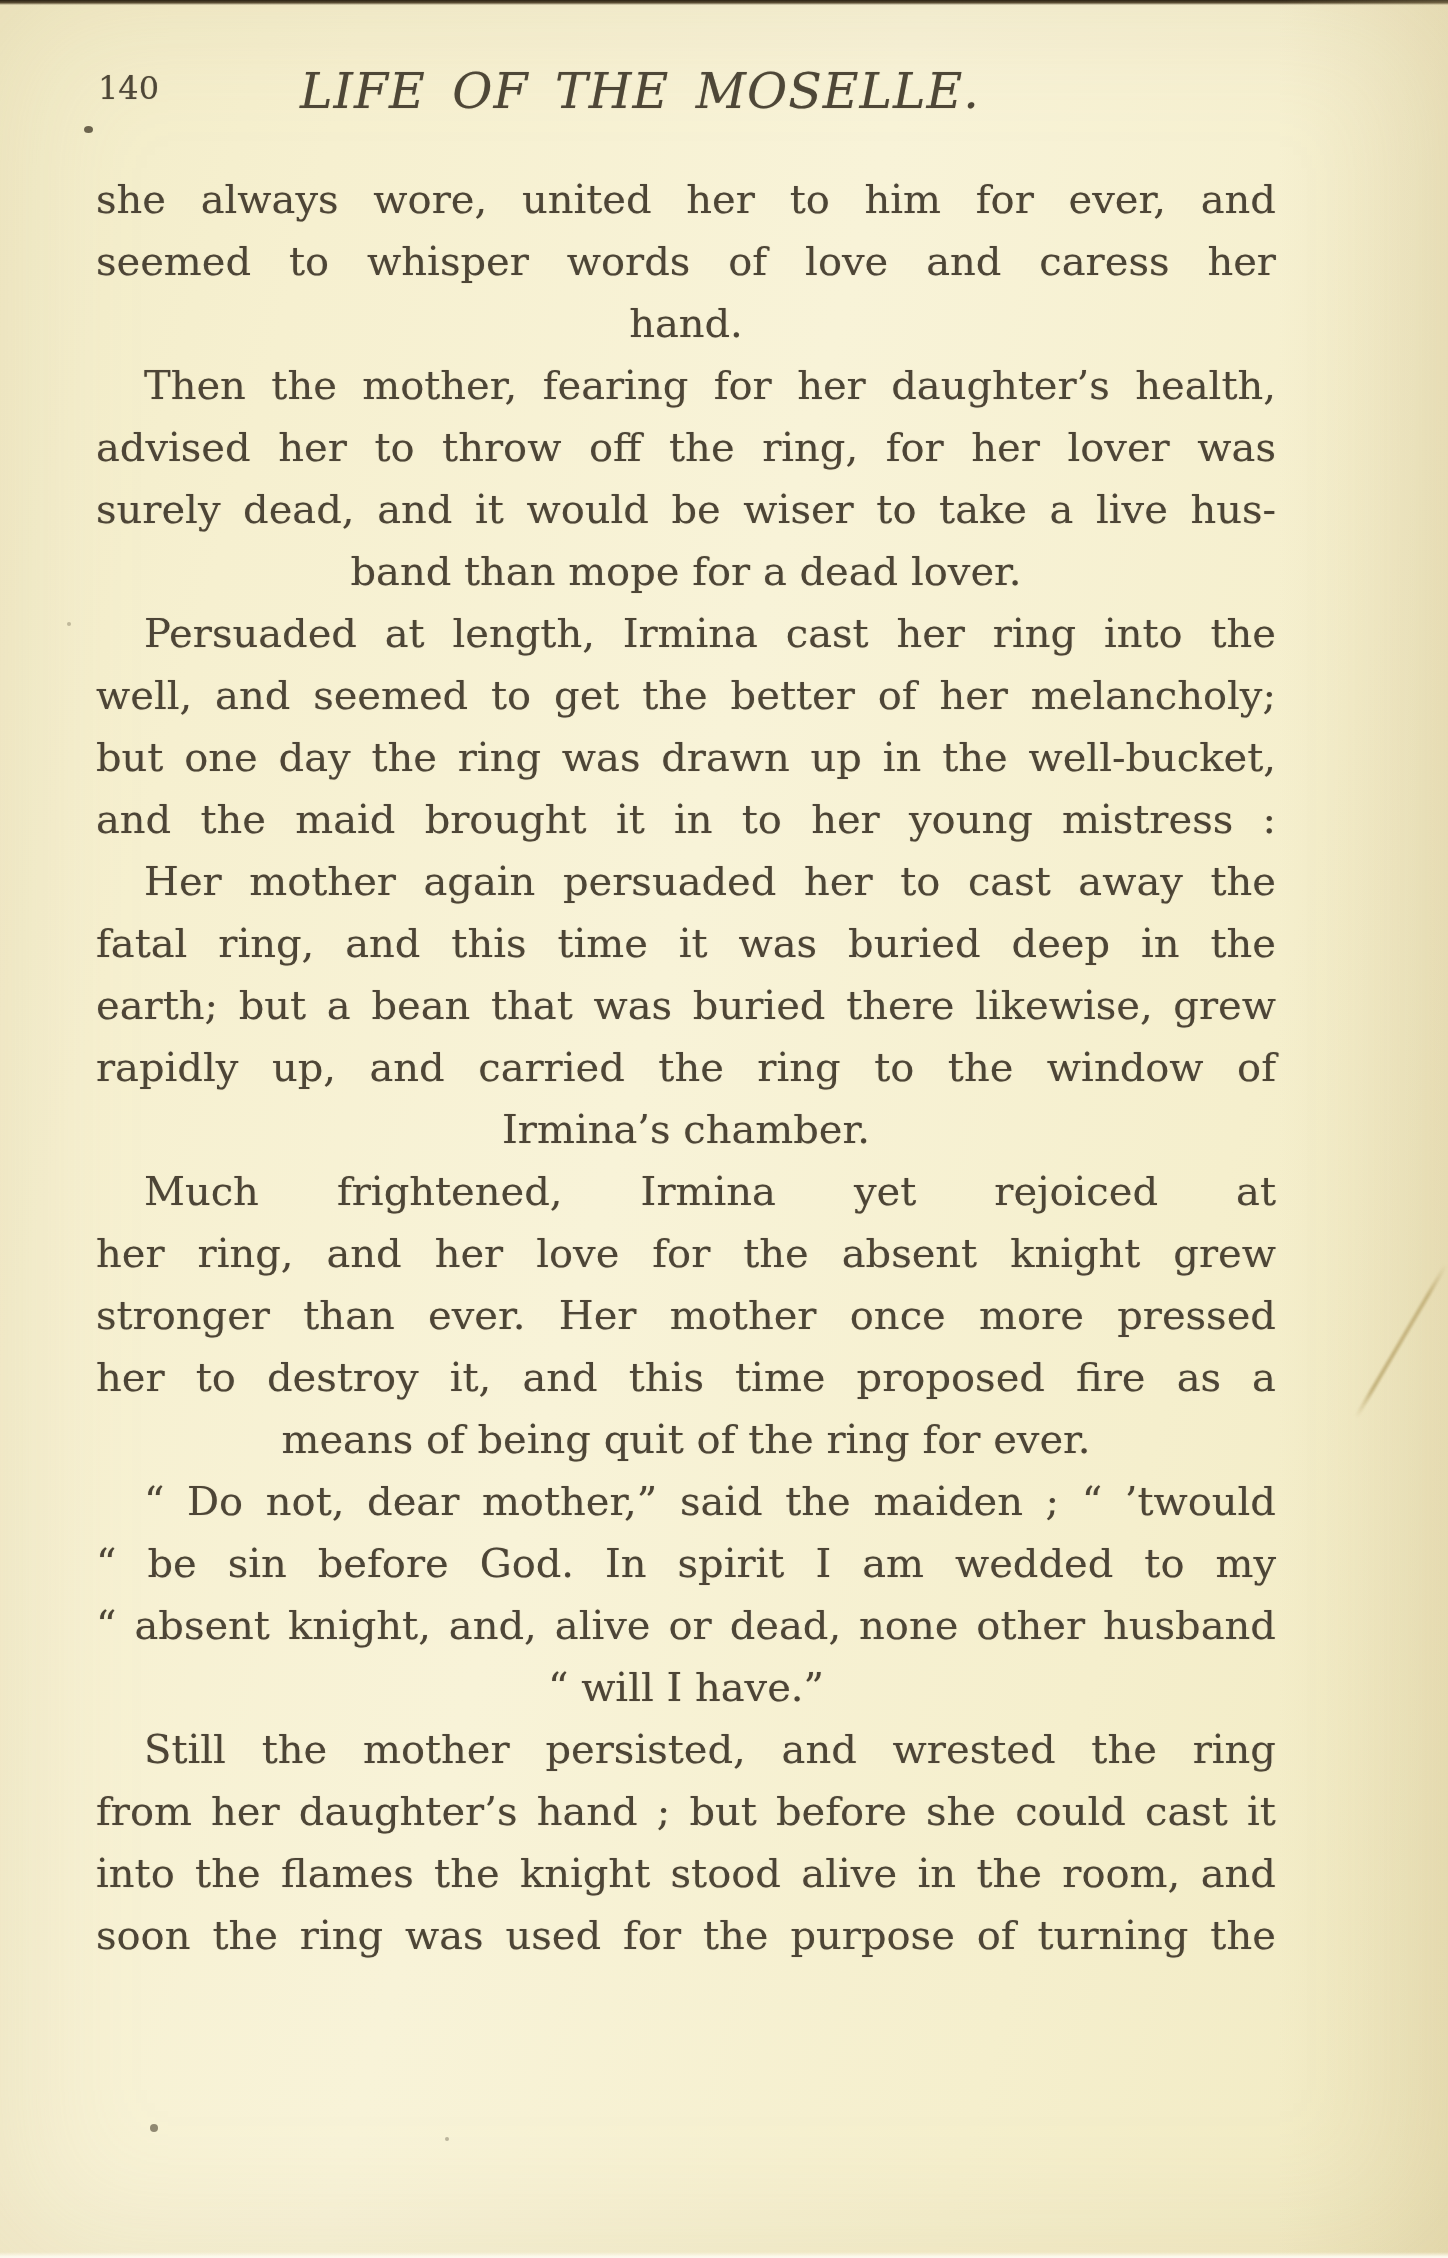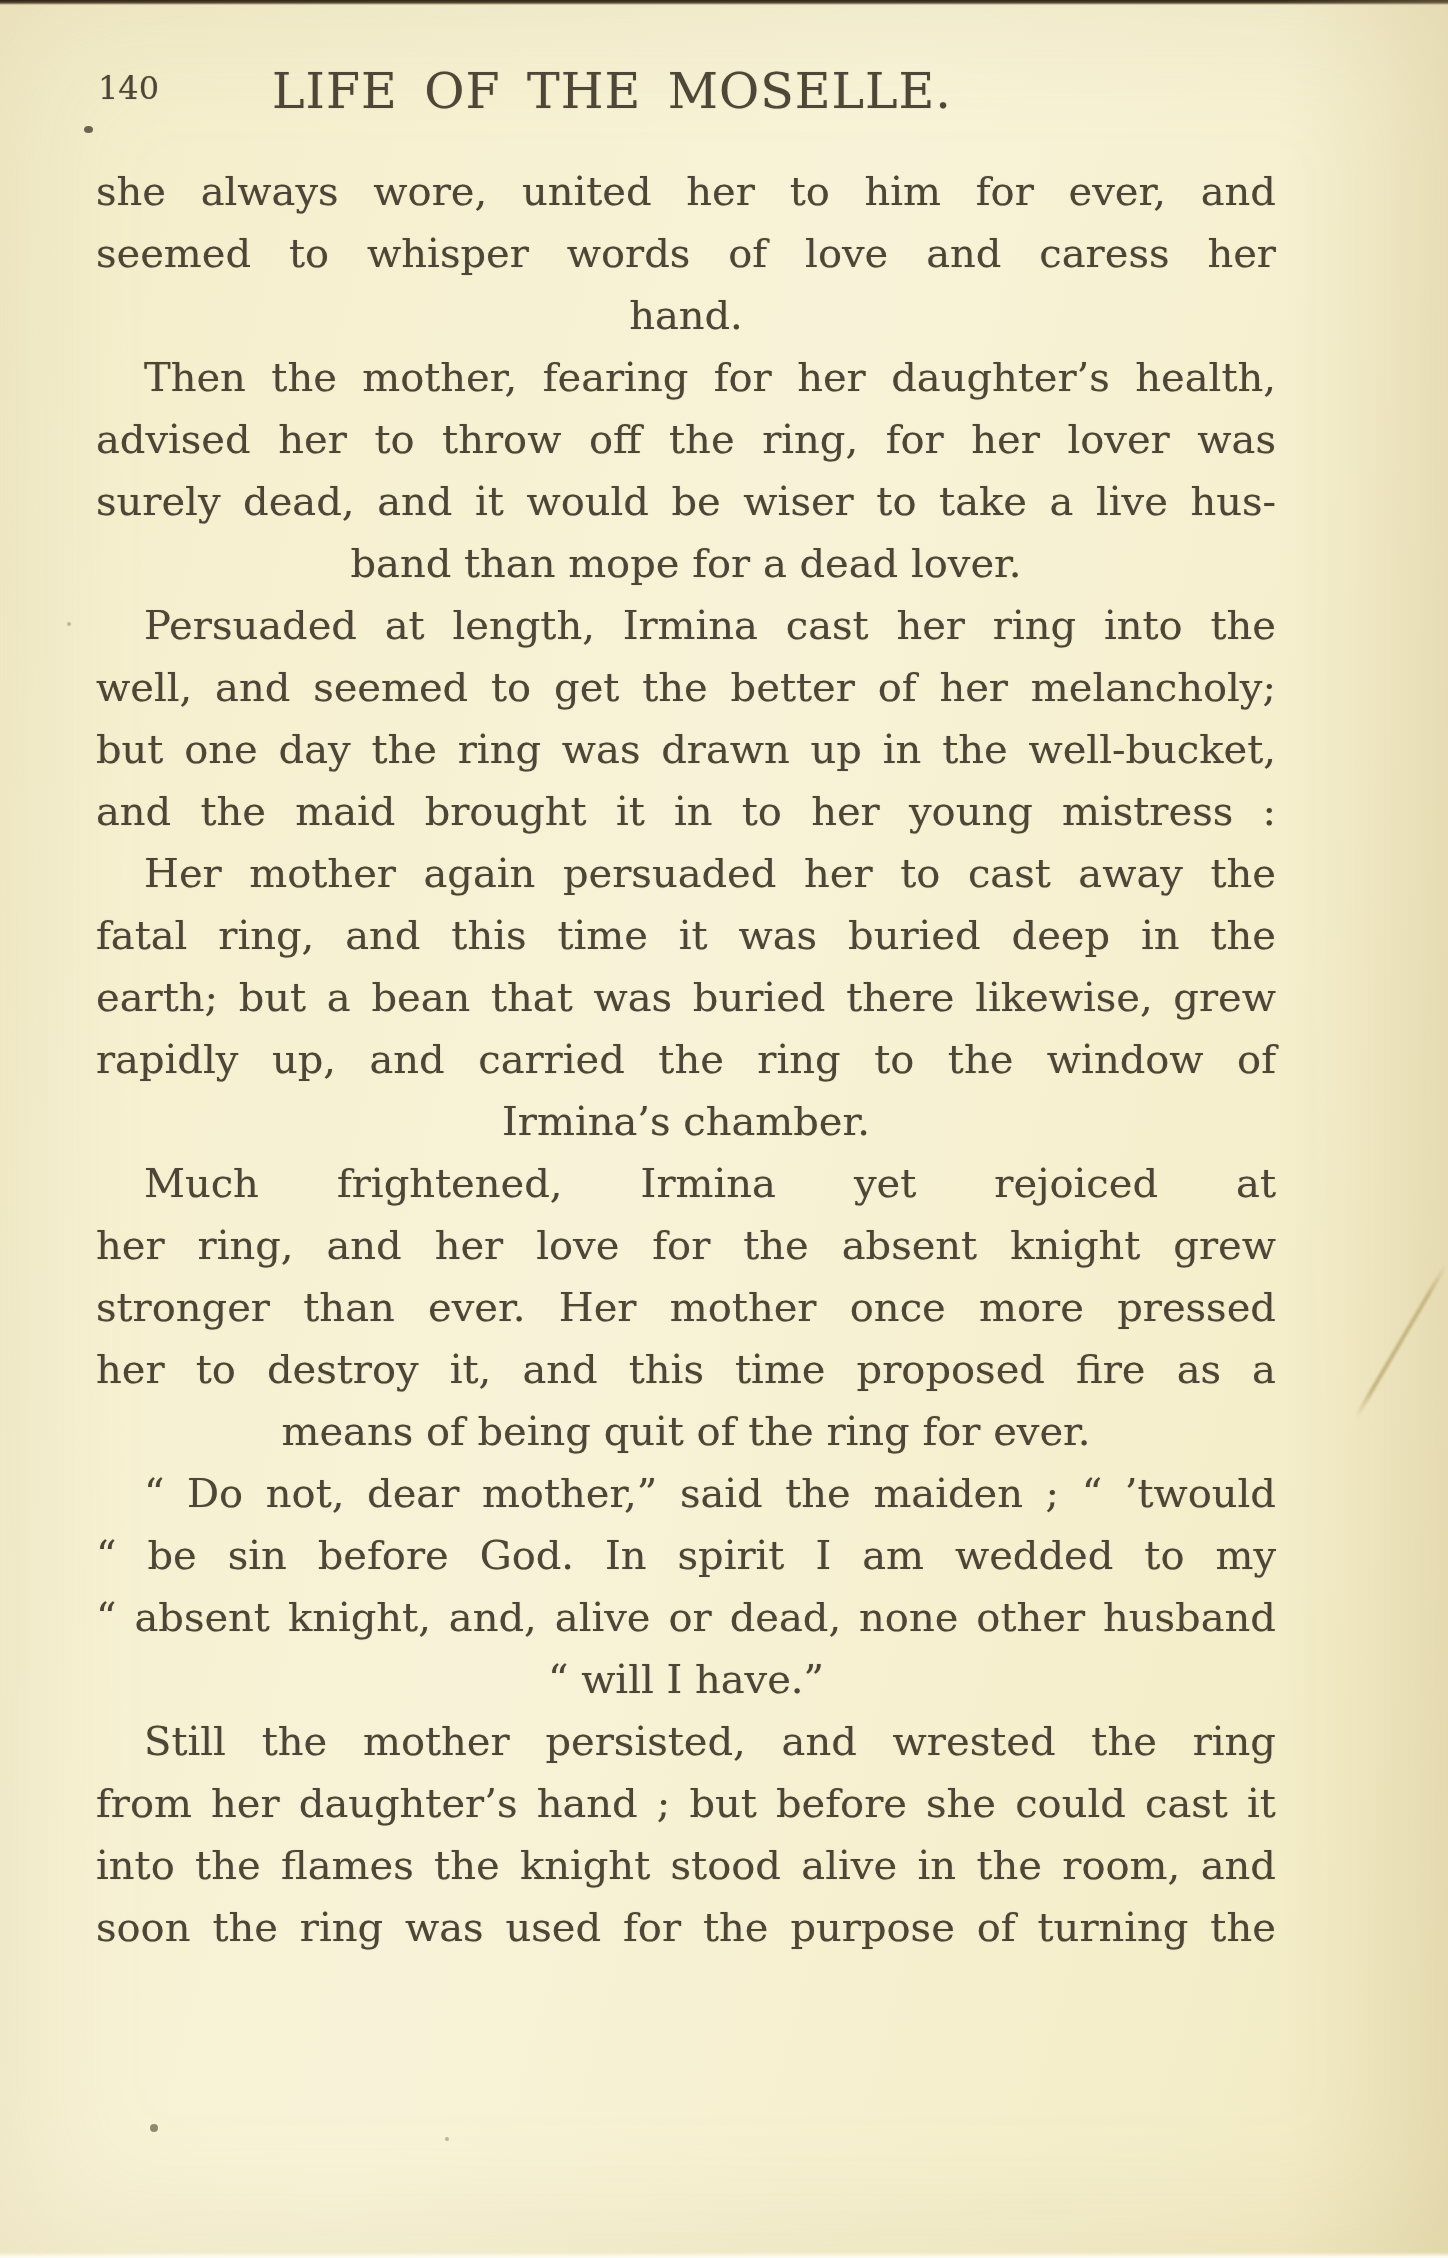--- a/index.html
+++ b/index.html
@@ -19,28 +19,29 @@
   .right-shade{position:absolute;right:0;top:0;width:170px;height:2258px;
     background:linear-gradient(to right, rgba(206,188,138,0) 0%, rgba(202,184,132,0.22) 100%);}
 
   .header{position:absolute;left:0;top:0;width:1448px;height:130px;}
   .page-number{
     position:absolute;left:98px;top:72px;
     font-size:32px;line-height:32px;color:#4e4737;
     text-shadow:0 0 1px rgba(78,71,55,0.45);
   }
   .running-title{
-    position:absolute;left:612px;top:67px;transform:translateX(-50%);
+    position:absolute;left:640px;top:67px;transform:translateX(-50%);
     font-size:49px;line-height:49px;letter-spacing:1px;word-spacing:10px;
     color:#4e4737;white-space:nowrap;
     text-shadow:0 0 1px rgba(78,71,55,0.45);
+    font-style:italic;
   }
 
   .text-block{
-    position:absolute;left:96px;top:160px;width:1180px;
+    position:absolute;left:96px;top:168px;width:1180px;
     font-size:40px;color:#4d4536;
     text-shadow:0 0 1px rgba(77,69,54,0.40);
   }
   .paragraph{margin:0;}
   .line{height:62px;line-height:62px;white-space:nowrap;}
   .line.just{display:flex;justify-content:space-between;}
   .line.last{display:block;text-align:center;}
   .line.indent{padding-left:48px;}
 
   .speck{position:absolute;background:#4b4230;border-radius:50%;}

